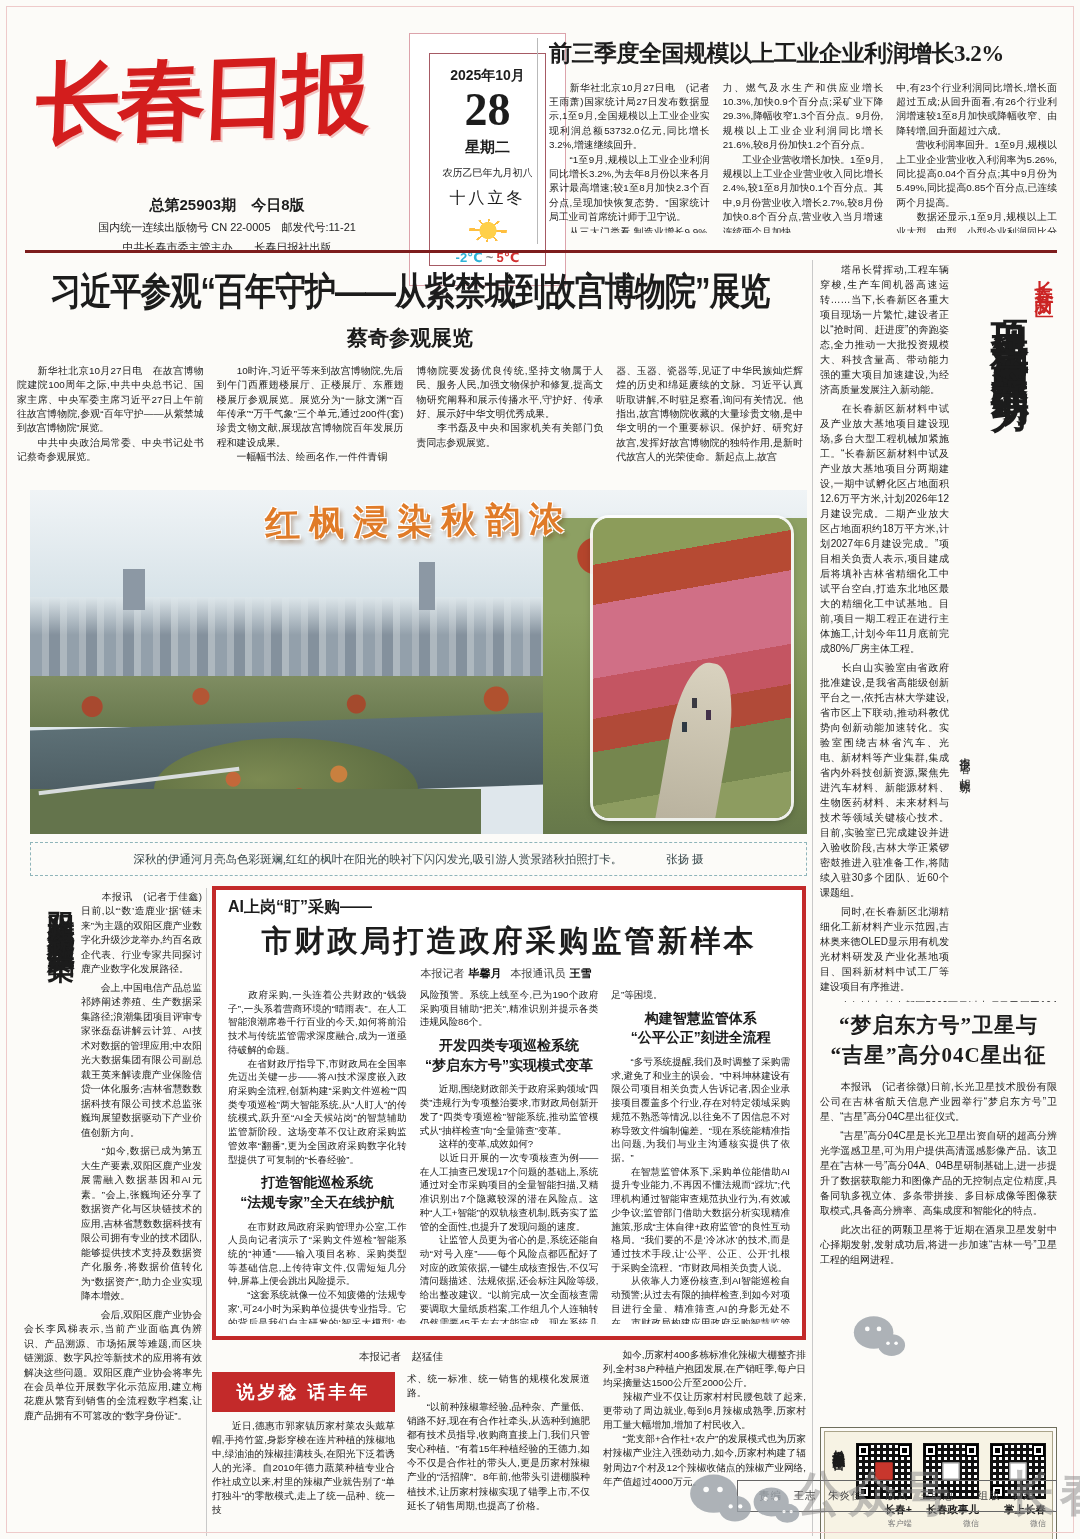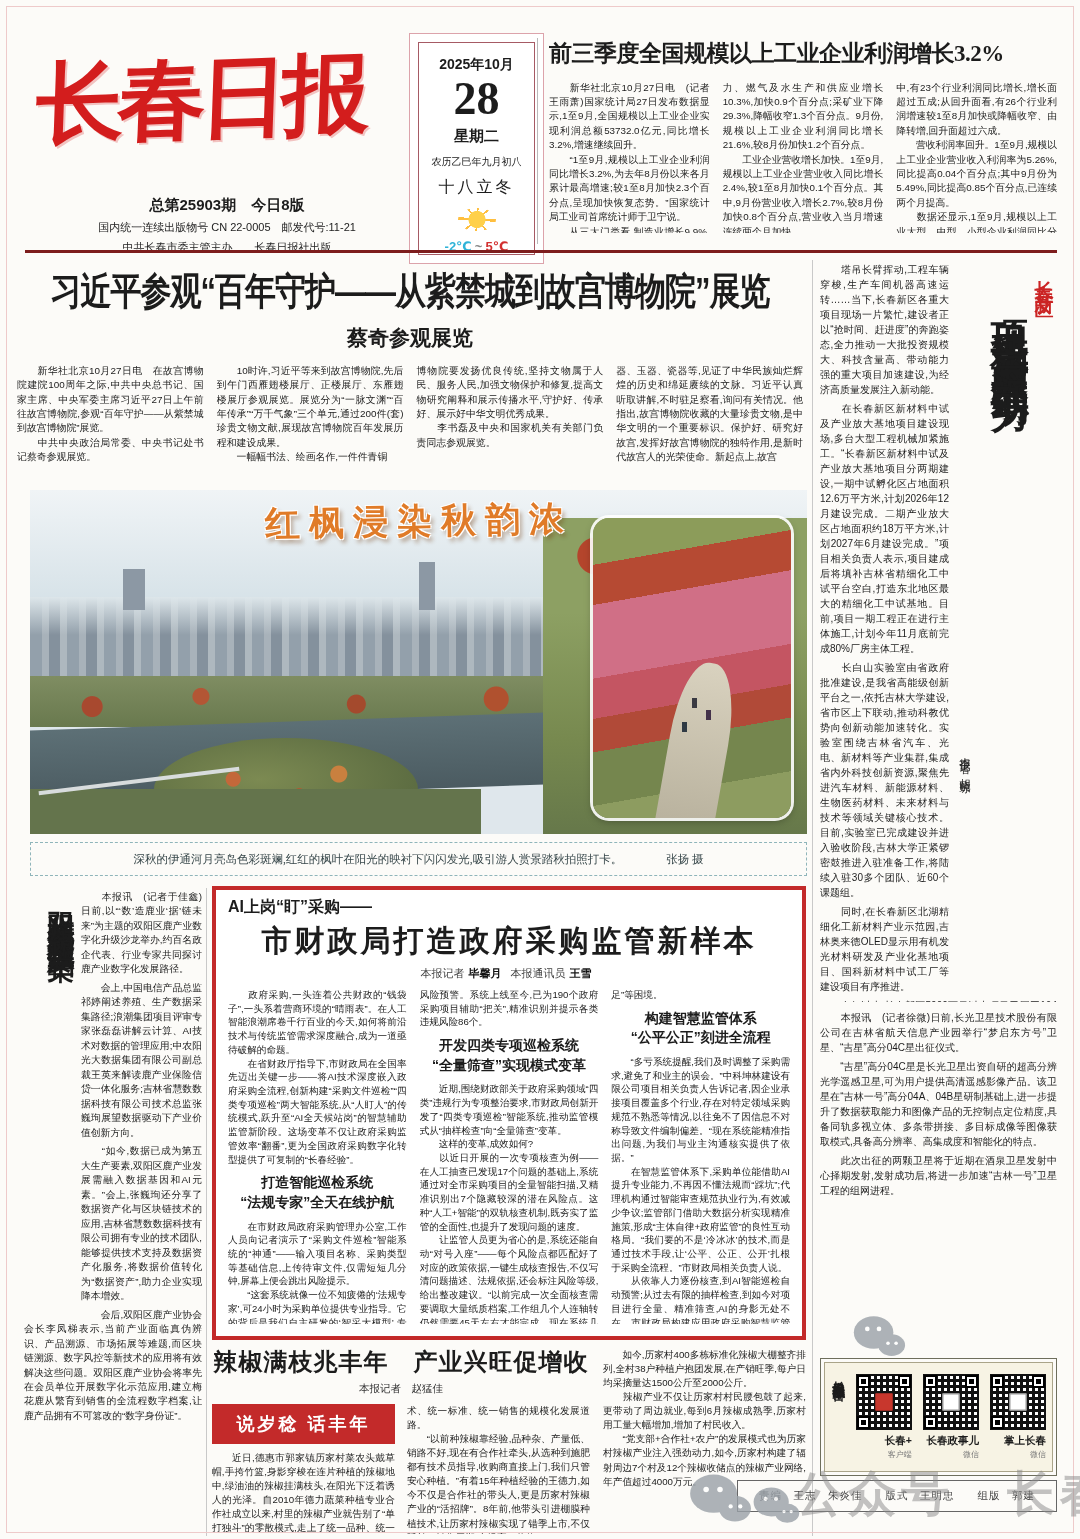--- a/index.html
+++ b/index.html
@@ -9,21 +9,21 @@
   .serif{font-family:"Liberation Serif","DejaVu Serif",serif;}
   .vtxt{writing-mode:vertical-rl;text-orientation:upright;}
   .just{text-align:justify;white-space:pre-line;}
   
   .masthead-title{position:absolute;left:36px;top:34px;width:372px;font-size:88px;line-height:1.45;
         font-family:"DejaVu Serif",serif;font-weight:bold;color:#d31d1d;letter-spacing:-6px;
         transform:rotate(-2deg) skewX(-4deg);text-shadow:2px 2px 0 rgba(211,29,29,.25);}
   .masthead-info{position:absolute;left:62px;top:196px;width:330px;text-align:center;}
   .mi1{font-size:15px;font-weight:bold;}
   .mi2{font-size:11px;margin-top:5px;color:#222;}
-  .datebox{position:absolute;left:409px;top:33px;width:117px;height:213px;border:1px solid #dca3ab;padding:8px;background:#fff;}
+  .datebox{position:absolute;left:409px;top:33px;width:117px;height:213px;border:1px solid #dca3ab;padding:19px;background:#fff;}
   .datebox-inner{border:1px solid #a65a64;height:100%;box-sizing:border-box;display:flex;flex-direction:column;align-items:center;padding-top:13px;}
   .db-ym{font-size:14px;font-weight:bold;}
   .db-day{font-size:46px;font-weight:900;font-family:"Liberation Serif",serif;line-height:1.1;}
   .db-week{font-size:15px;font-weight:bold;margin-top:2px;}
   .db-lunar{font-size:10px;margin-top:9px;}
   .db-term{font-size:16px;margin-top:8px;letter-spacing:3px;}
   .sun{width:38px;height:38px;margin-top:10px;border-radius:50%;
        background:radial-gradient(circle,#ffd04a 0 37%,rgba(255,208,74,0) 40%),
                   repeating-conic-gradient(#ffbf3f 0 9deg,rgba(0,0,0,0) 9deg 45deg);}
   .db-temps{margin-top:8px;font-size:13px;font-weight:bold;}
@@ -248,20 +248,22 @@
         <div class="sb-vh vtxt">项目建设为高质量发展注入强劲动力</div>
         <div class="sb-byline vtxt">本报记者　胡晓琼</div>
       </div>
       <p class="sb-p just">　　塔吊长臂挥动,工程车辆穿梭,生产车间机器高速运转……当下,长春新区各重大项目现场一片繁忙,建设者正以“抢时间、赶进度”的奔跑姿态,全力推动一大批投资规模大、科技含量高、带动能力强的重大项目加速建设,为经济高质量发展注入新动能。</p>
       <p class="sb-p just">　　在长春新区新材料中试及产业放大基地项目建设现场,多台大型工程机械加紧施工。“长春新区新材料中试及产业放大基地项目分两期建设,一期中试孵化区占地面积12.6万平方米,计划2026年12月建设完成。二期产业放大区占地面积约18万平方米,计划2027年6月建设完成。”项目相关负责人表示,项目建成后将填补吉林省精细化工中试平台空白,打造东北地区最大的精细化工中试基地。目前,项目一期工程正在进行主体施工,计划今年11月底前完成80%厂房主体工程。</p>
       <p class="sb-p just">　　长白山实验室由省政府批准建设,是我省高能级创新平台之一,依托吉林大学建设,省市区上下联动,推动科教优势向创新动能加速转化。实验室围绕吉林省汽车、光电、新材料等产业集群,集成省内外科技创新资源,聚焦先进汽车材料、新能源材料、生物医药材料、未来材料与技术等领域关键核心技术。目前,实验室已完成建设并进入验收阶段,吉林大学正紧锣密鼓推进入驻准备工作,将陆续入驻30多个团队、近60个课题组。</p>
       <p class="sb-p just">　　同时,在长春新区北湖精细化工新材料产业示范园,吉林奥来德OLED显示用有机发光材料研发及产业化基地项目、国科新材料中试工厂等建设项目有序推进。</p>
       <p class="sb-p just">　　今年以来,长春新区5000万元以上项目已开工164个,总投资1370亿元。</p>
     </div>
     <div class="sb-sat">
+      <h3>“梦启东方号”卫星与
+“吉星”高分04C星出征</h3>
       <div class="sat-body">
         <p class="just">　　本报讯　(记者徐微)日前,长光卫星技术股份有限公司在吉林省航天信息产业园举行“梦启东方号”卫星、“吉星”高分04C星出征仪式。</p>
         <p class="just">　　“吉星”高分04C星是长光卫星出资自研的超高分辨光学遥感卫星,可为用户提供高清遥感影像产品。该卫星在“吉林一号”高分04A、04B星研制基础上,进一步提升了数据获取能力和图像产品的无控制点定位精度,具备同轨多视立体、多条带拼接、多目标成像等图像获取模式,具备高分辨率、高集成度和智能化的特点。</p>
         <p class="just">　　此次出征的两颗卫星将于近期在酒泉卫星发射中心择期发射,发射成功后,将进一步加速“吉林一号”卫星工程的组网进程。</p>
       </div>
     </div>
     <div class="qr-panel">
       <div class="qr-inner">
         <div class="qr-label vtxt">长春日报融媒体平台</div>
         <div class="qr-item">
@@ -318,40 +320,39 @@
         <div class="just">　　政府采购,一头连着公共财政的“钱袋子”,一头系着营商环境的“晴雨表”。在人工智能浪潮席卷千行百业的今天,如何将前沿技术与传统监管需求深度融合,成为一道亟待破解的命题。
 　　在省财政厅指导下,市财政局在全国率先迈出关键一步——将AI技术深度嵌入政府采购全流程,创新构建“采购文件巡检”“四类专项巡检”两大智能系统,从“人盯人”的传统模式,跃升至“AI全天候站岗”的智慧辅助监管新阶段。这场变革不仅让政府采购监管效率“翻番”,更为全国政府采购数字化转型提供了可复制的“长春经验”。</div>
         <div class="rb-sub">打造智能巡检系统
 “法规专家”全天在线护航</div>
         <div class="just">　　在市财政局政府采购管理办公室,工作人员向记者演示了“采购文件巡检”智能系统的“神通”——输入项目名称、采购类型等基础信息,上传待审文件,仅需短短几分钟,屏幕上便会跳出风险提示。
 　　“这套系统就像一位不知疲倦的‘法规专家’,可24小时为采购单位提供专业指导。它的背后是我们自主研发的‘智采大模型’,专门盯着22类高频违规情形。”市财政局政府采购管理办公室负责人介绍,过去那些需要人工逐句排查的“坑”,现在AI能24小时不间断“扫描”,实现了采购文件编制环节的实时</div>
       </div>
       <div class="rb-col">
         <div class="just">风险预警。系统上线至今,已为190个政府采购项目辅助“把关”,精准识别并提示各类违规风险86个。</div>
         <div class="rb-sub">开发四类专项巡检系统
-“全量筛查”实现模式变革</div>
+“梦启东方号”实现模式变革</div>
         <div class="just">　　近期,围绕财政部关于政府采购领域“四类”违规行为专项整治要求,市财政局创新开发了“四类专项巡检”智能系统,推动监管模式从“抽样检查”向“全量筛查”变革。
 　　这样的变革,成效如何?
 　　以近日开展的一次专项核查为例——在人工抽查已发现17个问题的基础上,系统通过对全市采购项目的全量智能扫描,又精准识别出7个隐藏较深的潜在风险点。这种“人工+智能”的双轨核查机制,既夯实了监管的全面性,也提升了发现问题的速度。
 　　让监管人员更为省心的是,系统还能自动“对号入座”——每个风险点都匹配好了对应的政策依据,一键生成核查报告,不仅写清问题描述、法规依据,还会标注风险等级,给出整改建议。“以前完成一次全面核查需要调取大量纸质档案,工作组几个人连轴转仍然需要45天左右才能完成。现在系统几小时就能‘跑’完对全量项目的精准复核,工作效率呈几何式增长。”参与核查的工作人员说,这种人机协作的模式,彻底改变了过去“抽样检查覆盖面有限、全量核查人力不</div>
       </div>
       <div class="rb-col">
         <div class="just">足”等困境。</div>
         <div class="rb-sub">构建智慧监管体系
 “公平公正”刻进全流程</div>
         <div class="just">　　“多亏系统提醒,我们及时调整了采购需求,避免了和业主的误会。”中科坤林建设有限公司项目相关负责人告诉记者,因企业承接项目覆盖多个行业,存在对特定领域采购规范不熟悉等情况,以往免不了因信息不对称导致文件编制偏差。“现在系统能精准指出问题,为我们与业主沟通核实提供了依据。”
 　　在智慧监管体系下,采购单位能借助AI提升专业能力,不再因不懂法规而“踩坑”;代理机构通过智能审查规范执业行为,有效减少争议;监管部门借助大数据分析实现精准施策,形成“主体自律+政府监管”的良性互动格局。“我们要的不是‘冷冰冰’的技术,而是通过技术手段,让‘公平、公正、公开’扎根于采购全流程。”市财政局相关负责人说。
 　　从依靠人力逐份核查,到AI智能巡检自动预警;从过去有限的抽样检查,到如今对项目进行全量、精准筛查,AI的身影无处不在。市财政局构建应用政府采购智慧监管体系,更以从“人治”到“智治”的可贵探索,为全国政府采购数字化转型提供了一条“可操作、可落地”的参考路径。</div>
       </div>
     </div>
   </div>
 
   <div class="pepper">
     <div class="pp-left">
-      <h3>辣椒满枝兆丰年　产业兴旺促增收</h3>
       <div class="pp-byline">本报记者　赵猛佳</div>
       <div class="pp-cols">
         <div class="pp-col">
           <div class="pp-tag">说岁稔 话丰年</div>
           <div class="just">　　近日,德惠市郭家镇历家村菜农头戴草帽,手挎竹篮,身影穿梭在连片种植的辣椒地中,绿油油的辣椒挂满枝头,在阳光下泛着诱人的光泽。自2010年德力蔬菜种植专业合作社成立以来,村里的辣椒产业就告别了“单打独斗”的零散模式,走上了统一品种、统一技</div>
         </div>
         <div class="pp-col just">术、统一标准、统一销售的规模化发展道路。
 　　“以前种辣椒靠经验,品种杂、产量低、销路不好,现在有合作社牵头,从选种到施肥都有技术员指导,收购商直接上门,我们只管安心种植。”有着15年种植经验的王德力,如今不仅是合作社的带头人,更是历家村辣椒产业的“活招牌”。8年前,他带头引进棚膜种植技术,让历家村辣椒实现了错季上市,不仅延长了销售周期,也提高了价格。</div>
       </div>
     </div>

